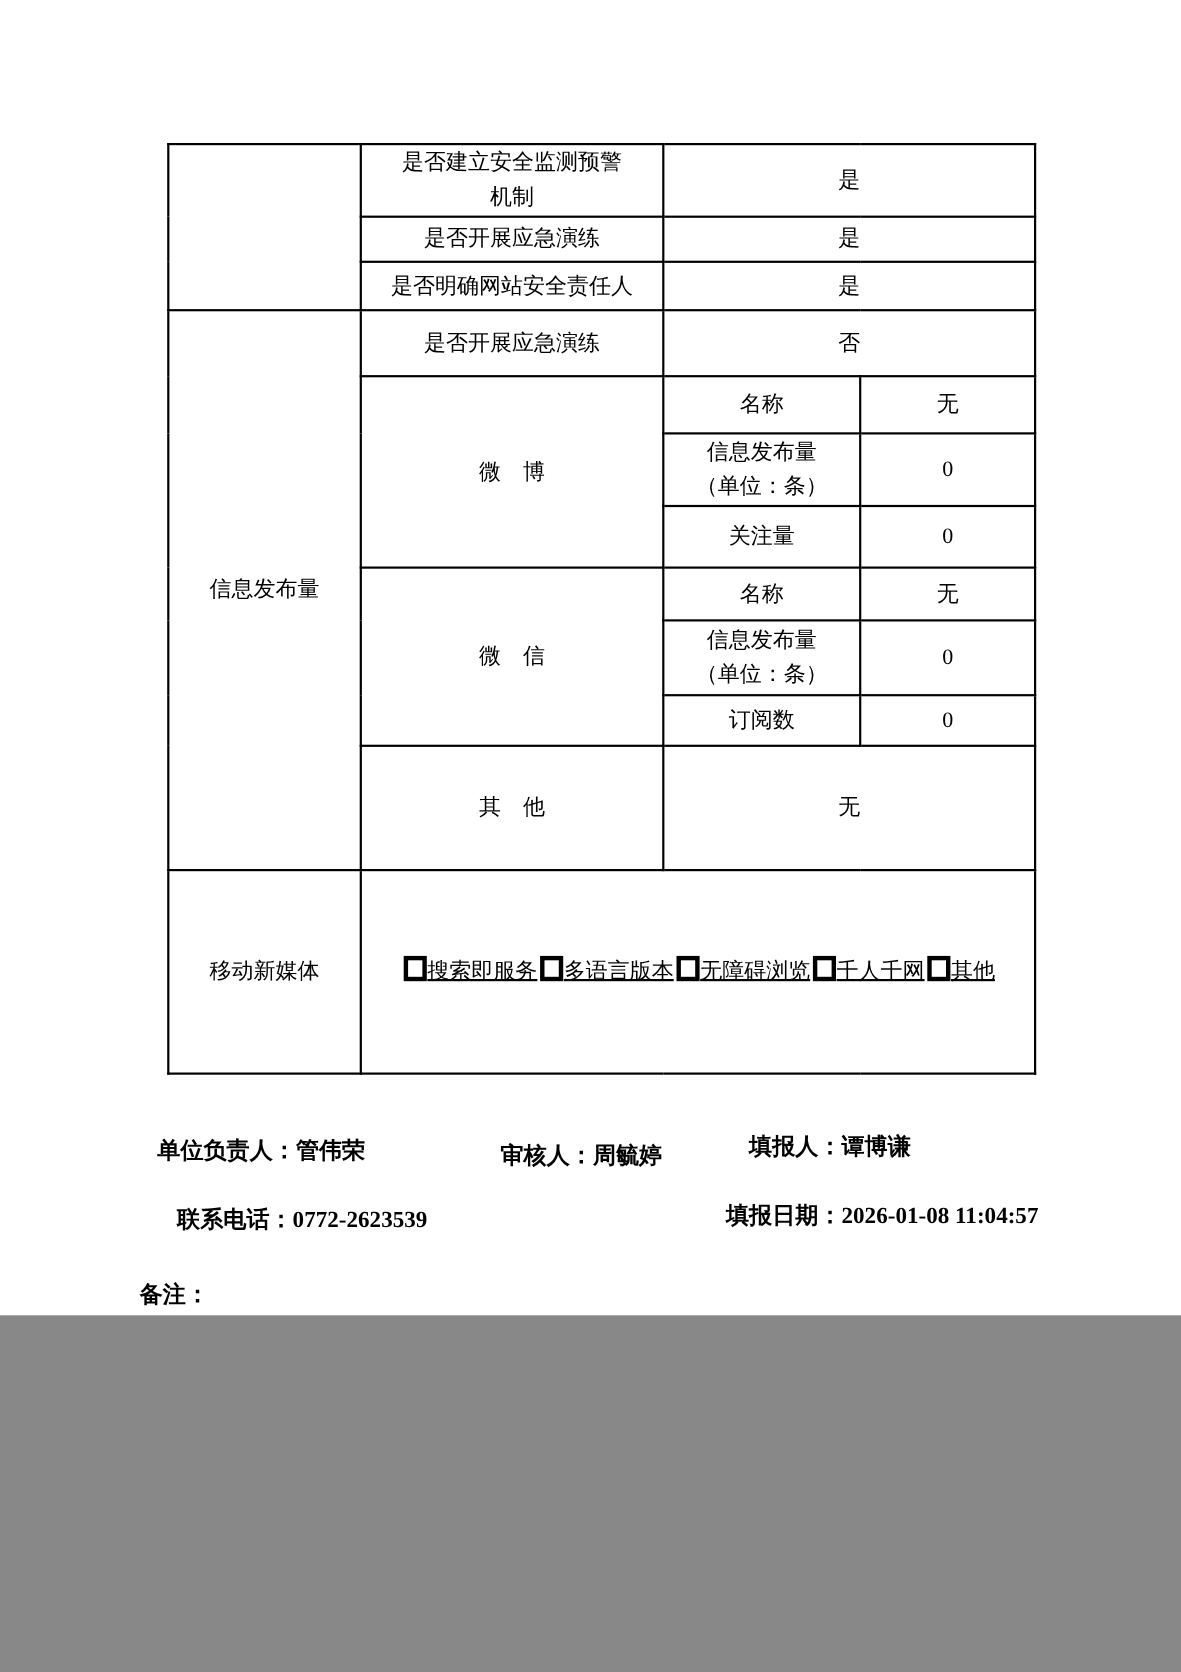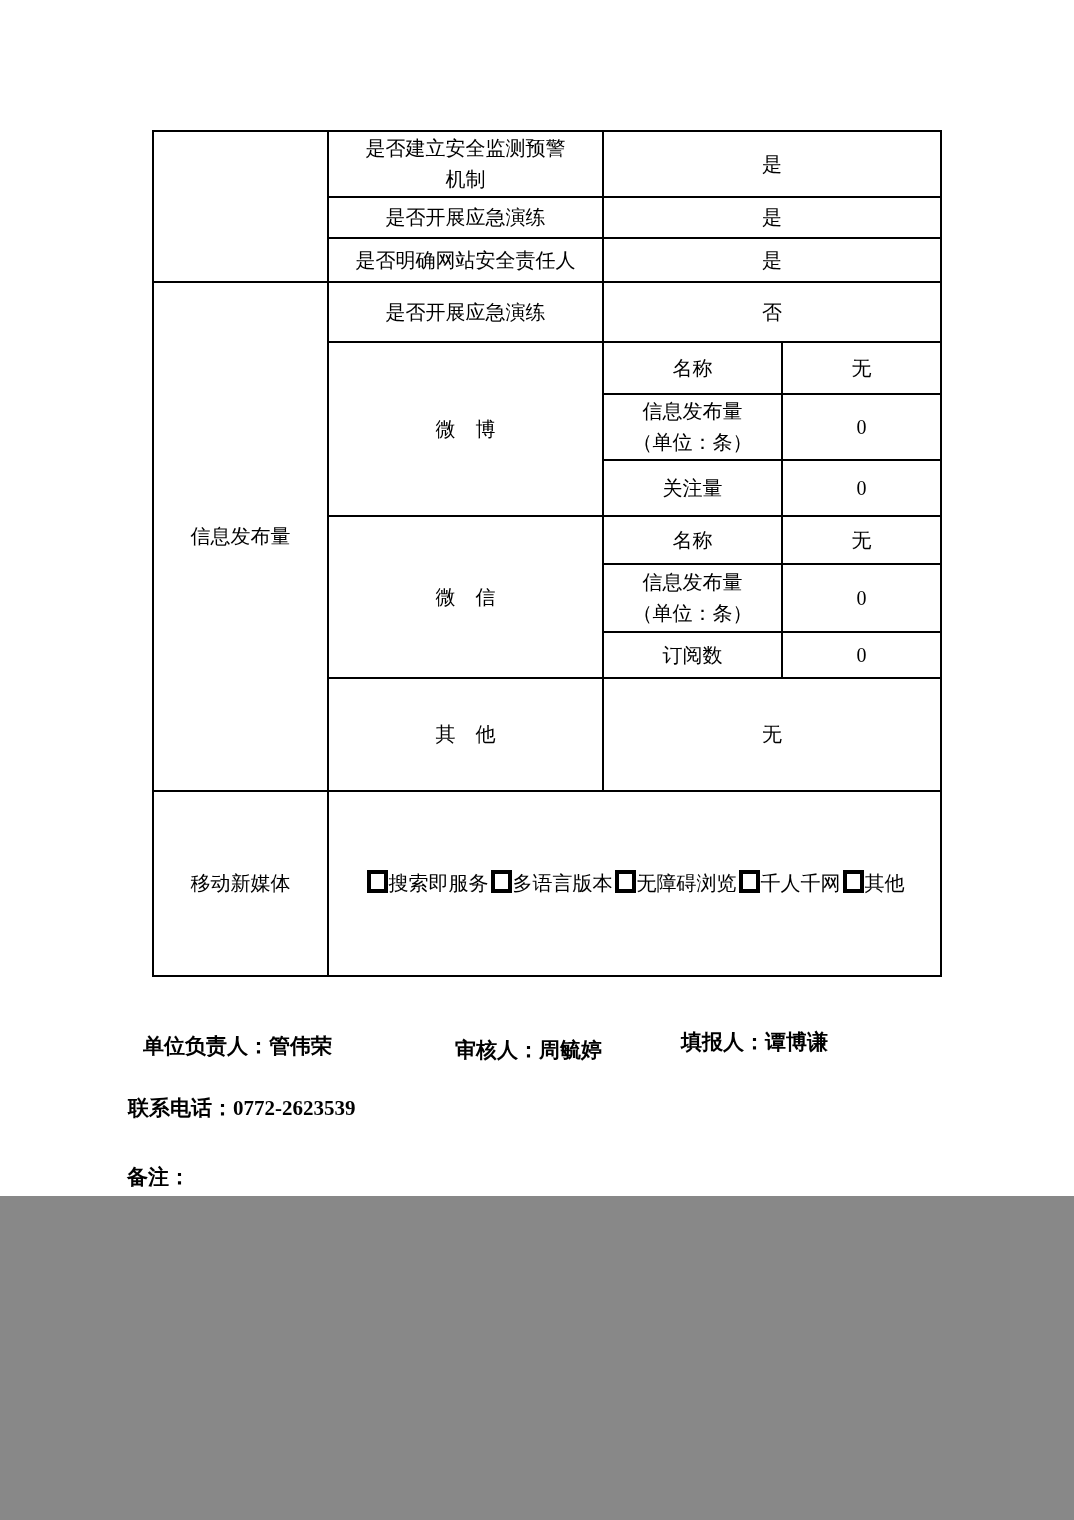--- a/index.html
+++ b/index.html
@@ -12,21 +12,21 @@
     position:absolute;left:152px;top:130px;width:788px;
     border-collapse:collapse;table-layout:fixed;
   }
   table.report td{
     border:2px solid #000;text-align:center;vertical-align:middle;
     font-size:20px;line-height:1.55;padding:0 4px;overflow:hidden;
   }
   tr.r1{height:66px}tr.r2{height:41px}tr.r3{height:44px}tr.r4{height:60px}
   tr.r5{height:52px}tr.r6{height:66px}tr.r7{height:56px}tr.r8{height:48px}
   tr.r9{height:68px}tr.r10{height:46px}tr.r11{height:113px}tr.r12{height:185px}
-  .cb-line{white-space:nowrap;font-size:20px;}
+  .cb-line{white-space:nowrap;font-size:20px;text-decoration:underline;}
   .cb-box{
     display:inline-block;width:13px;height:15px;border:4px solid #000;
     vertical-align:-3px;margin:0 1px 0 2px;background:#fff;
   }
   .footer-item{position:absolute;font-weight:bold;font-size:21px;white-space:nowrap;text-align:center;}
   .page-num{
     position:absolute;top:1413px;left:0;width:100%;text-align:center;
     font-size:22px;font-weight:normal;
   }
 </style>
@@ -119,22 +119,25 @@
   <div class="footer-item" style="left:143px;top:1032px">
     <span>单位负责人：</span><span>管伟荣</span>
   </div>
   <div class="footer-item" style="left:455px;top:1036px">
     <span>审核人：</span><span>周毓婷</span>
   </div>
   <div class="footer-item" style="left:681px;top:1028px">
     <span>填报人：</span><span>谭博谦</span>
   </div>
 
-  <div class="footer-item" style="left:128px;top:1094px">
+  <div class="footer-item" style="left:161px;top:1094px">
     <span>联系电话：</span><span>0772-2623539</span>
+  </div>
+  <div class="footer-item" style="left:660px;top:1091px">
+    <span>填报日期：</span><span>2026-01-08 11:04:57</span>
   </div>
 
   <div class="footer-item" style="left:127px;top:1163px">
     <span>备注：</span>
   </div>
 
   <div class="page-num">3</div>
 
 </div>
 

